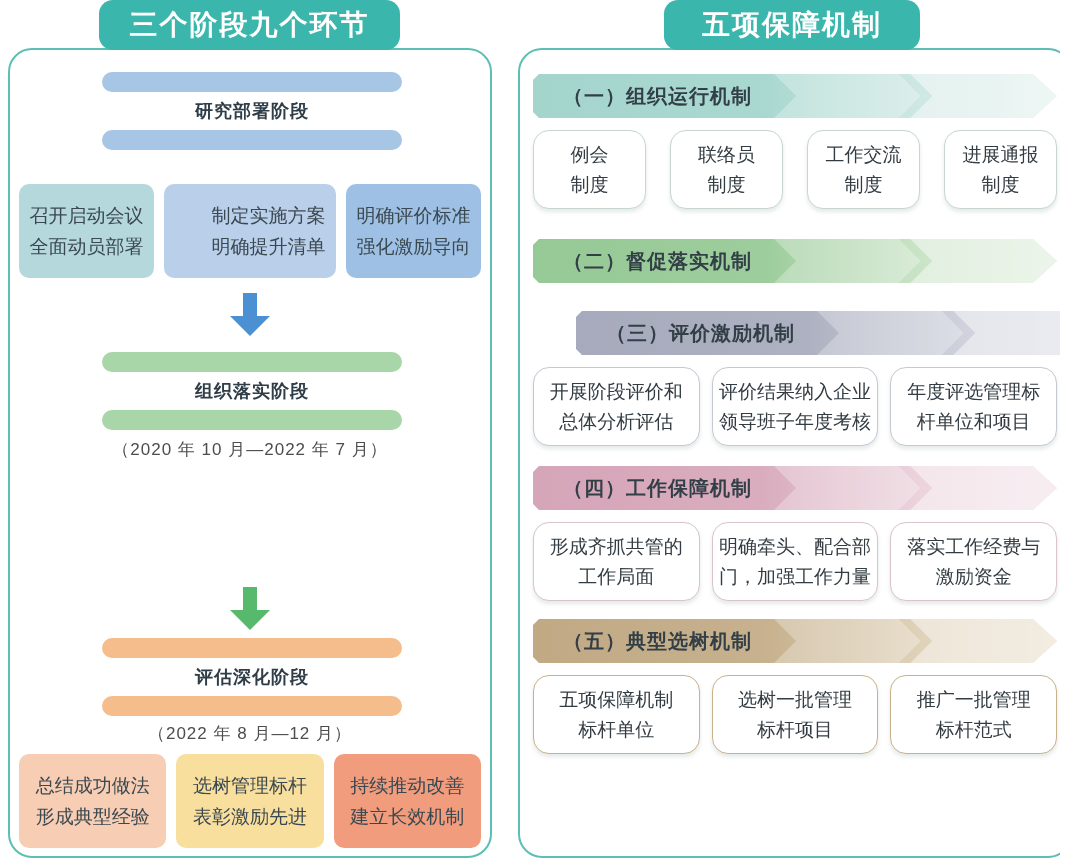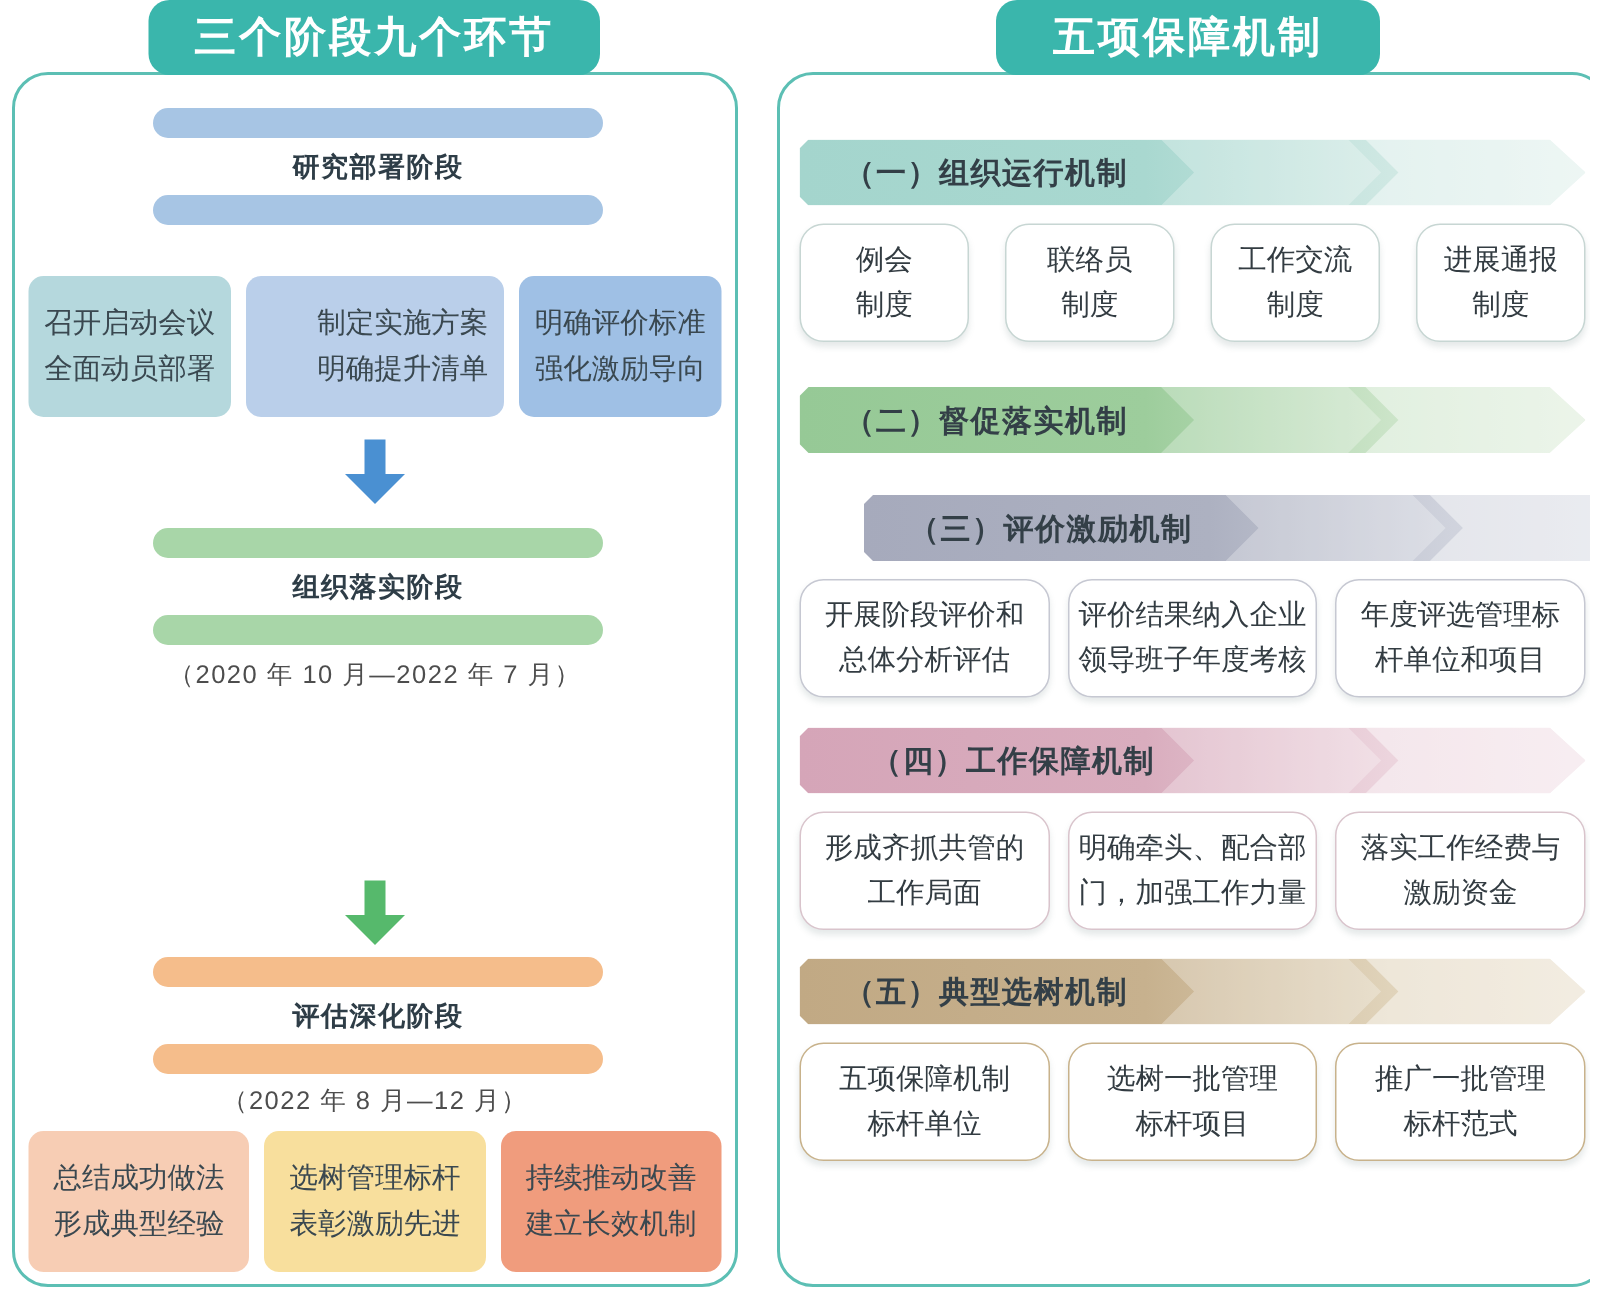--- a/index.html
+++ b/index.html
@@ -42,21 +42,21 @@
 
   
   .arrow { position:absolute; left:50%; transform:translateX(-50%); width:40px; }
   .arrow .stem { width:14px; height:23px; margin:0 auto; }
   .arrow .head { width:0; height:0; border-left:20px solid transparent; border-right:20px solid transparent; }
   .a-blue  .stem { background:#4a90d2; }  .a-blue  .head { border-top:20px solid #4a90d2; }
   .a-green .stem { background:#56b96c; }  .a-green .head { border-top:20px solid #56b96c; }
 
   
   .mech-banner { position:relative; height:44px; width:100%;
-                 clip-path: polygon(0 6px, 6px 0, calc(100% - 24px) 0, 100% 50%, calc(100% - 24px) 100%, 6px 100%, 0 calc(100% - 6px)); margin-top: 19px; }
+                 clip-path: polygon(0 6px, 6px 0, calc(100% - 24px) 0, 100% 50%, calc(100% - 24px) 100%, 6px 100%, 0 calc(100% - 6px)); }
   .mech-banner::before, .mech-banner::after { content:""; position:absolute; top:0; height:100%;
                  clip-path: polygon(0 0, calc(100% - 22px) 0, 100% 50%, calc(100% - 22px) 100%, 0 100%, 22px 50%); }
   .mech-banner::before { left:46%; width:28%; background:rgba(255,255,255,0.28); }
   .mech-banner::after  { left:72%; width:28%; background:rgba(255,255,255,0.45); }
   .mech-label { position:relative; z-index:2; display:block; padding:9px 0 0 30px;
                 font-size:20px; font-weight:bold; color:#333f47; letter-spacing:1px; }
   .m1 { background:linear-gradient(90deg,#a4d5cd 0%,#a9d8d0 44%,#cfe8e3 75%,#dfefeb 100%); }
   .m2 { background:linear-gradient(90deg,#96c996 0%,#9dcd9c 44%,#cbe4c8 75%,#dcecd8 100%); }
   .m3 { background:linear-gradient(90deg,#a6aabc 0%,#adb1c1 44%,#d0d3dd 75%,#dcdee6 100%);margin-left:43px; }
   .m4 { background:linear-gradient(90deg,#d5a5b8 0%,#d9adbe 44%,#ecd4dd 75%,#f1dfe6 100%); }
@@ -68,21 +68,21 @@
   .mech-row.three { gap:12px; }
   .mbox { flex:1; background:#ffffff; border-radius:16px; display:flex; flex-direction:column;
           align-items:center; justify-content:center; text-align:center;
           font-size:19px; line-height:1.55; color:#333c42;
           box-shadow:0 3px 4px rgba(110,135,135,0.18); }
   .mb1 { border:1px solid #c7d6d3; }
   .mb2 { border:1px solid #bfd8bf; }
   .mb3 { border:1px solid #c6c8d2; }
   .mb4 { border:1px solid #d9c4cc; }
   .mb5 { border:1px solid #c8b28b; }
-  .mt1 { margin-top:30px; } .mt2 { margin-top:28px; } .mt3 { margin-top:20px;padding-left:18px; } .mt4 { }
+  .mt1 { margin-top:30px; } .mt2 { margin-top:28px; } .mt3 { margin-top:20px; } .mt4 { margin-top:18px; }
 </style>
 </head>
 <body>
 
 <div class="canvas">
 
   <div class="tab tab-left">三个阶段九个环节</div>
   <div class="tab tab-right">五项保障机制</div>
 
   <div class="panel left-panel">

